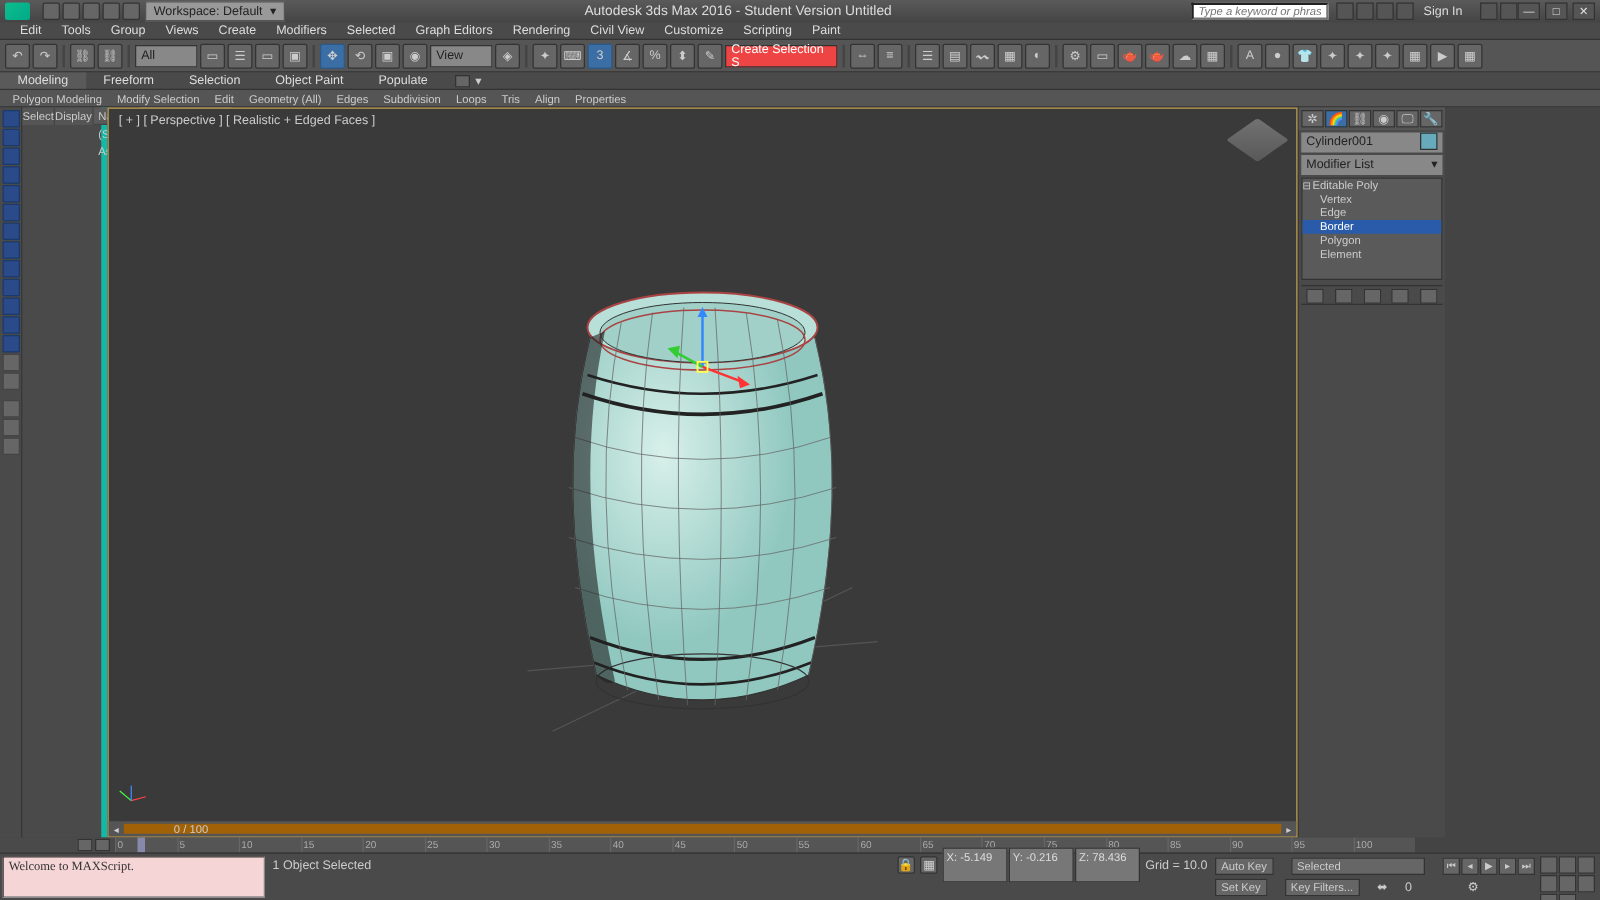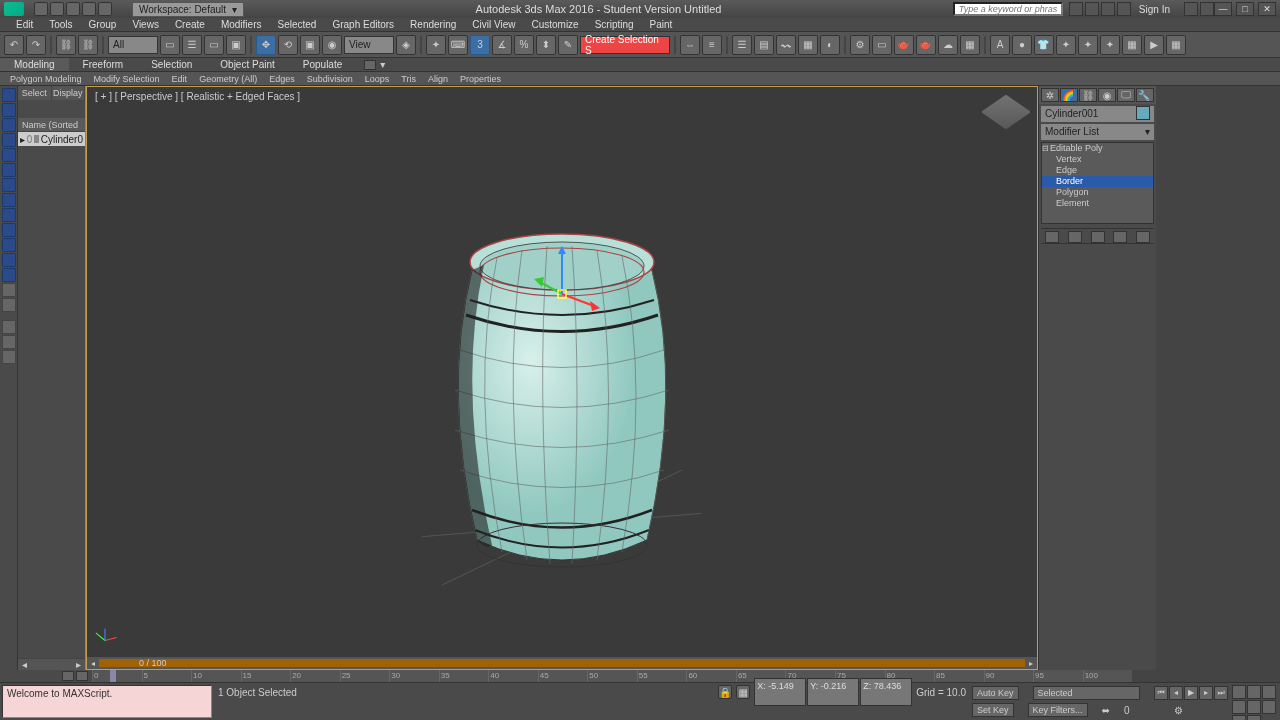--- a/index.html
+++ b/index.html
@@ -1,21 +1,21 @@
 <!DOCTYPE html>
 <html><head>
 <meta charset="utf-8">
 <style>
 *{margin:0;padding:0;box-sizing:border-box;font-family:'Segoe UI',Tahoma,sans-serif;font-size:10px;user-select:none}
 body{width:1280px;height:720px;background:#444;overflow:hidden;color:#ccc;position:relative}
 .titlebar{height:18px;background:linear-gradient(#5a5a5a,#444);display:flex;align-items:center;padding:0 4px;color:#ddd}
 .titlebar .logo{width:20px;height:14px;background:linear-gradient(135deg,#0fbc8c,#0a8);border-radius:2px;margin-right:4px}
 .titlebar .qat{display:flex;gap:2px;margin-left:6px}
 .titlebar .qat .btn{width:14px;height:14px;background:#666;border:1px solid #333;border-radius:2px}
-.titlebar .ws{margin-left:20px;background:#999;color:#222;padding:1px 6px;border:1px solid #555;display:flex;align-items:center;gap:6px}
+.titlebar .ws{margin-left:4px;background:#999;color:#222;padding:1px 6px;border:1px solid #555;display:flex;align-items:center;gap:6px}
 .titlebar .title{flex:1;text-align:center;font-size:11px}
 .titlebar .search{width:110px;height:14px;background:#fff;color:#888;font-style:italic;padding:0 4px;font-size:9px}
 .titlebar .rbts{display:flex;gap:2px;margin-left:6px}
 .titlebar .rbts .b{width:14px;height:14px;background:#555;border:1px solid #333}
 .titlebar .signin{margin:0 8px;font-size:10px}
 .titlebar .winbtns{display:flex;gap:4px;margin-left:auto}
 .titlebar .winbtns .wb{width:18px;height:14px;background:#555;border:1px solid #333;display:flex;align-items:center;justify-content:center;font-size:9px}
 .menubar{height:14px;background:#4a4a4a;display:flex;padding:0 8px;gap:0;border-bottom:1px solid #333}
 .menubar .mi{padding:0 8px;font-size:10px;color:#ddd;line-height:14px;cursor:pointer}
 .maintoolbar{height:26px;background:#555;border-bottom:1px solid #333;display:flex;align-items:center;padding:0 4px;gap:2px}
@@ -27,21 +27,21 @@
 .ribbon .tab{padding:0 14px;font-size:10px;line-height:14px;color:#ddd}
 .ribbon .tab.active{background:#5a5a5a}
 .ribbon .end{margin-left:8px;display:flex;align-items:center;gap:4px}
 .ribbon .end .sq{width:12px;height:10px;background:#666;border:1px solid #333}
 .subribbon{height:14px;background:#555;display:flex;padding:0 4px;border-bottom:1px solid #333}
 .subribbon .si{padding:0 6px;font-size:9px;line-height:14px;color:#ccc}
 .workarea{position:absolute;top:86px;left:0;right:0;bottom:50px;display:flex}
 .leftstrip{width:18px;background:#4a4a4a;display:flex;flex-direction:column;gap:1px;padding-top:2px;border-right:1px solid #333}
 .leftstrip .lb{width:14px;height:14px;margin:0 auto;background:#2a4a8a;border:1px solid #1a3a6a;border-radius:1px}
 .leftstrip .lb.gray{background:#666;border-color:#444}
-.outliner{width:68px;background:#4a4a4a;border-right:1px solid #14b8a6;display:flex;flex-direction:column}
+.outliner{width:68px;background:#4a4a4a;border-right:5px solid #14b8a6;display:flex;flex-direction:row}
 .outliner .tabs{display:flex;height:14px;background:#555}
 .outliner .tabs .ot{flex:1;text-align:center;font-size:9px;line-height:14px;color:#ccc;border-right:1px solid #444}
 .outliner .hdr{height:14px;background:#5a5a5a;font-size:9px;padding:0 4px;line-height:14px;border-bottom:1px solid #444}
 .outliner .item{height:14px;display:flex;align-items:center;padding:0 2px;gap:2px;font-size:9px}
 .outliner .item.sel{background:#ccc;color:#222}
 .outliner .circ{width:8px;height:8px;border-radius:50%;border:1px solid #888}
 .outliner .sq{width:8px;height:8px;background:#888}
 .outliner .sb{height:12px;background:#555;display:flex;justify-content:space-between;padding:0 4px;align-items:center;margin-top:auto;border-top:1px solid #444}
 .viewport{flex:1;background:#3a3a3a;position:relative;border:1px solid #000}
 .viewport.active{border:1px solid #c0a050}
@@ -71,21 +71,21 @@
 .cmdpanel .stack .sr.top{padding-left:8px}
 .cmdpanel .stack .sr.top::before{content:'⊟';position:absolute;left:0px;font-size:8px}
 .cmdpanel .stack .sr.sel{background:#2a5aaa;color:#fff}
 .cmdpanel .stackbtns{height:16px;display:flex;gap:6px;padding:2px 4px;margin:4px 2px 0;justify-content:space-between;border-top:1px solid #333;border-bottom:1px solid #333}
 .cmdpanel .stackbtns .sb{width:14px;height:12px;background:#666;border:1px solid #333}
 .rightgap{width:124px;background:#444}
 .timeline{position:absolute;bottom:38px;left:92px;right:148px;height:12px;background:#555;display:flex}
 .timeline .tick{flex:1;border-left:1px solid #666;font-size:8px;color:#aaa;text-align:left;padding-left:1px;position:relative;line-height:12px}
 .timeline .mark{position:absolute;left:18px;top:0;width:6px;height:12px;background:#88a}
 .statusbar{position:absolute;bottom:0;left:0;right:0;height:38px;background:#4a4a4a;border-top:1px solid #333;display:flex}
-.statusbar .script{width:210px;background:#f5d5d5;color:#333;font-family:Liberation Sans, sans-serif;font-size:10px;padding:2px 4px;border:1px inset #888;margin:2px}
+.statusbar .script{width:210px;background:#f5d5d5;color:#333;font-family:Liberation Serif, serif;font-size:10px;padding:2px 4px;border:1px inset #888;margin:2px}
 .statusbar .mid{flex:1;display:flex;flex-direction:column}
 .statusbar .mid .r{height:18px;display:flex;align-items:center;gap:4px;padding:0 4px;font-size:9px}
 .statusbar .coord{display:flex;gap:1px}
 .statusbar .coord .cf{width:52px;height:28px;background:#777;color:#ddd;font-size:9px;padding:0 2px;line-height:14px;border:1px solid #333}
 .statusbar .rt{width:260px;display:flex;flex-direction:column;padding:2px;gap:2px}
 .statusbar .rt .rr{display:flex;gap:14px;align-items:center;height:16px}
 .statusbar .rt .btn{height:14px;background:#666;border:1px solid #333;padding:0 4px;font-size:9px;line-height:12px}
 .statusbar .playbtns{display:flex;gap:1px}
 .statusbar .playbtns .pb{width:14px;height:14px;background:#666;border:1px solid #333;font-size:8px;display:flex;align-items:center;justify-content:center}
 .statusbar .navbtns{width:50px;display:flex;flex-wrap:wrap;gap:1px;padding:2px}

